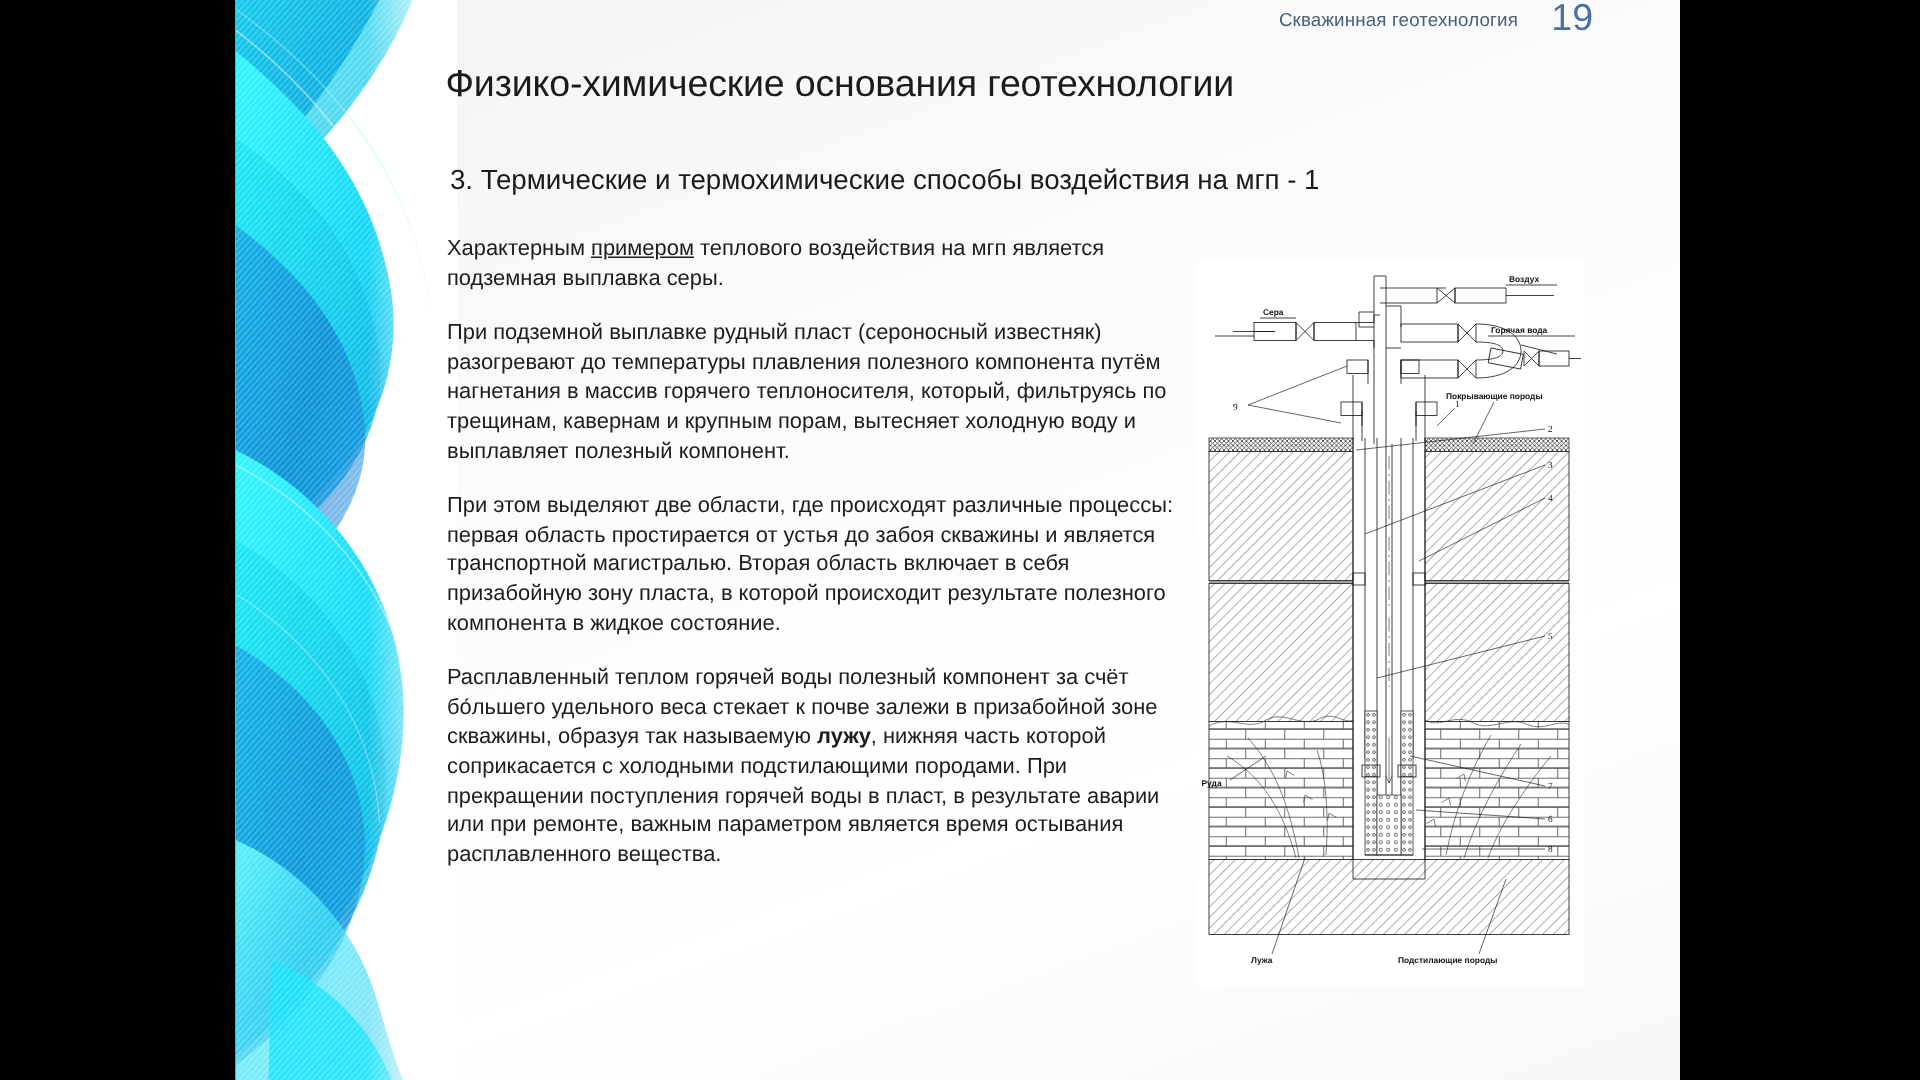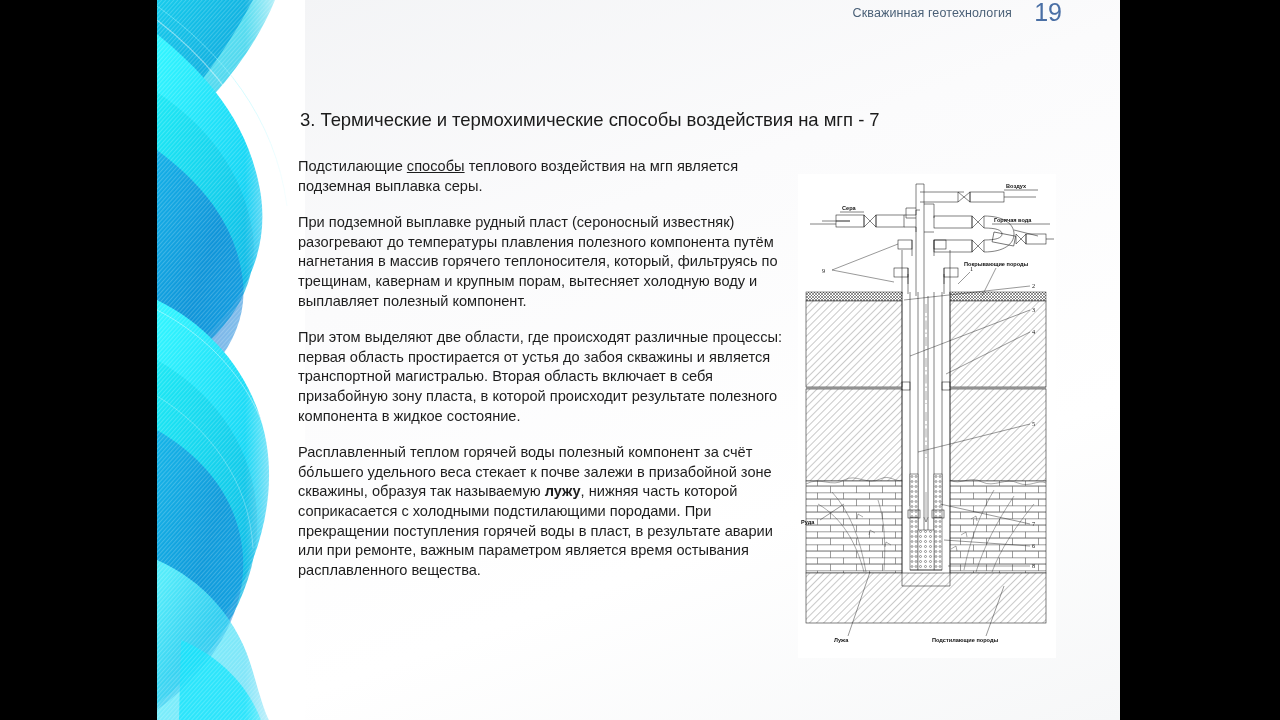--- a/index.html
+++ b/index.html
@@ -204,25 +204,26 @@
 
         <rect x="88" y="0" width="60" height="720" fill="url(#gWhite)"></rect>
       </svg>
     </div>
 
     <div id="header">
       <div id="header-title">Скважинная геотехнология</div>
       <div id="slide-number">19</div>
     </div>
 
-    <div id="page-subtitle">3. Термические и термохимические способы воздействия на мгп - 7</div>
+    <div id="page-title">Физико-химические основания геотехнологии</div>
+    <div id="page-subtitle">3. Термические и термохимические способы воздействия на мгп - 1</div>
 
     <div id="body-col">
 
-      <p class="para"><span>Подстилающие </span><span class="u">способы</span><span> теплового воздействия на мгп  является подземная выплавка серы.</span></p>
+      <p class="para"><span>Характерным </span><span class="u">примером</span><span> теплового воздействия на мгп  является подземная выплавка серы.</span></p>
 
       <p class="para">При подземной выплавке рудный пласт (сероносный известняк) разогревают до температуры плавления полезного компонента путём нагнетания в массив горячего теплоносителя, который, фильтруясь по трещинам, кавернам и крупным порам, вытесняет холодную воду и выплавляет полезный компонент.</p>
 
       <p class="para">При этом выделяют две области, где происходят различные процессы: первая область простирается от устья до забоя скважины и является транспортной магистралью. Вторая область включает в себя призабойную зону пласта, в которой происходит результате полезного компонента в жидкое состояние.</p>
 
 
       <p class="para"><span>Расплавленный теплом горячей воды полезный компонент за счёт бо́льшего удельного веса стекает к почве залежи в призабойной зоне скважины, образуя так называемую </span><span class="b">лужу</span><span>, нижняя часть которой соприкасается с холодными подстилающими породами. При прекращении поступления горячей воды в пласт, в результате аварии или при ремонте, важным параметром является время остывания расплавленного вещества.</span></p>
     </div>
 
     <div id="diagram-panel">

